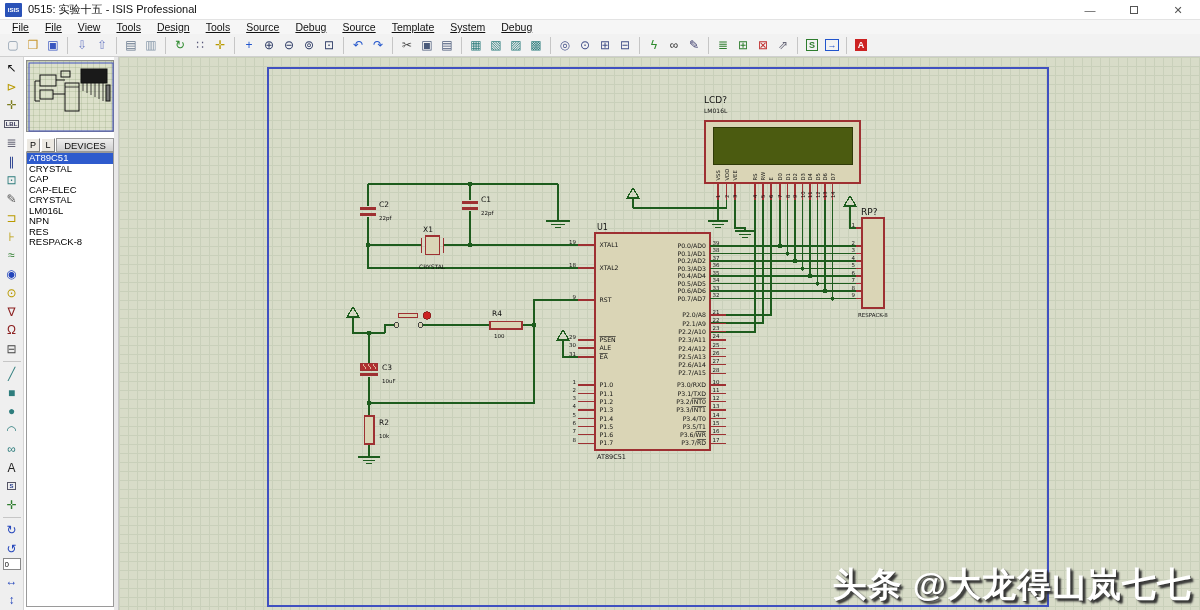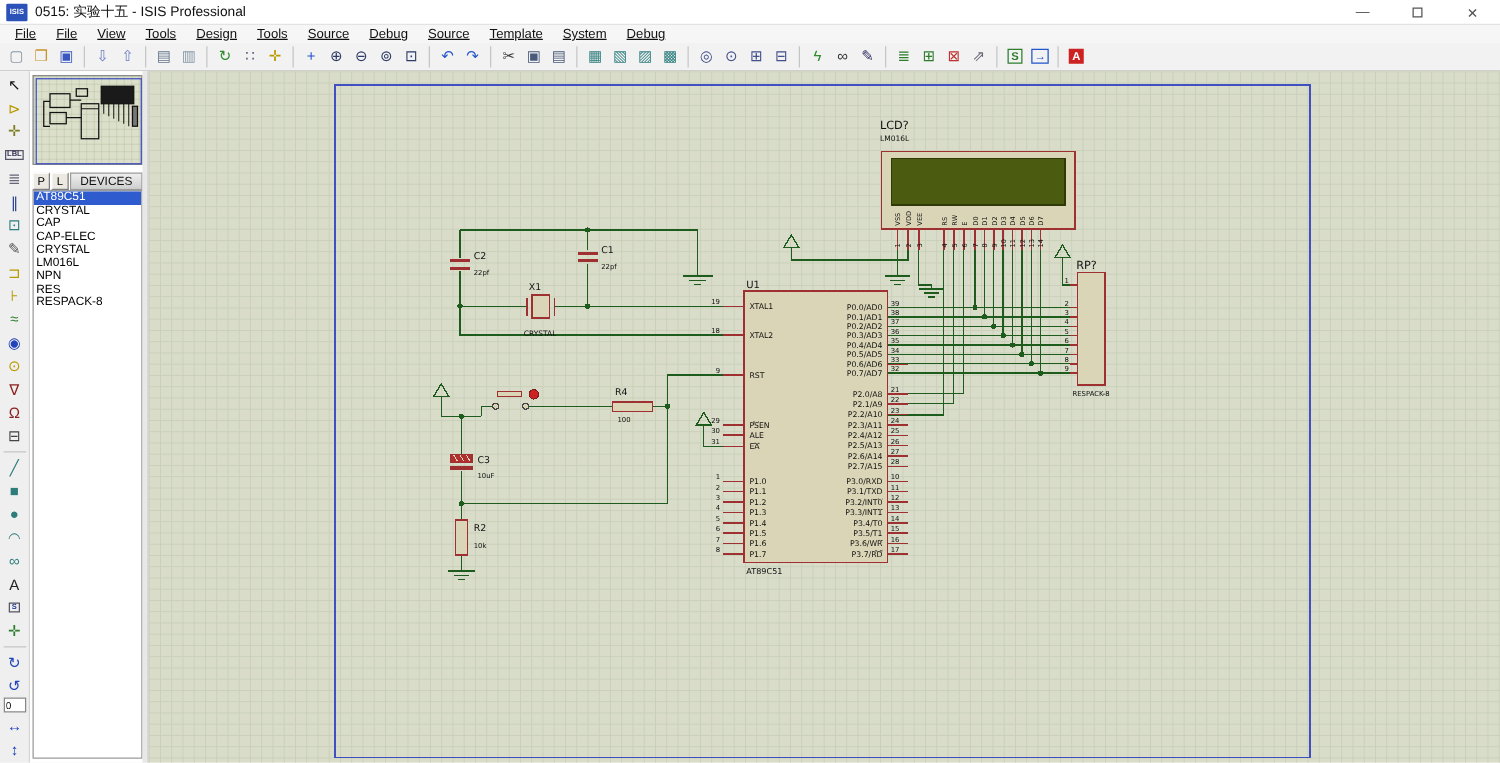--- a/index.html
+++ b/index.html
@@ -626,13 +626,14 @@
       <circle cx="825" cy="291" r="2.1" fill="#1d5c1d"></circle>
       <text x="855" y="289.5" font-size="5.5" text-anchor="end">8</text>
       <path d="M832.5,200 V298.5" stroke="#1d5c1d" stroke-width="1.1" fill="none"></path>
       <path d="M710,298.5 H856" stroke="#1d5c1d" stroke-width="1.1" fill="none"></path>
       <path d="M856,298.5 H862" stroke="#9e3032" stroke-width="1.2" fill="none"></path>
       <circle cx="832.5" cy="298.5" r="2.1" fill="#1d5c1d"></circle>
       <text x="855" y="297" font-size="5.5" text-anchor="end">9</text>
       <path d="M856,228 H862" stroke="#9e3032" stroke-width="1.2" fill="none"></path>
       <text x="855" y="226.5" font-size="5.5" text-anchor="end">1</text>
     </svg>
+  <div class="watermark">头条 @大龙得山岚七七</div>
 </div>
 
 </body></html>

